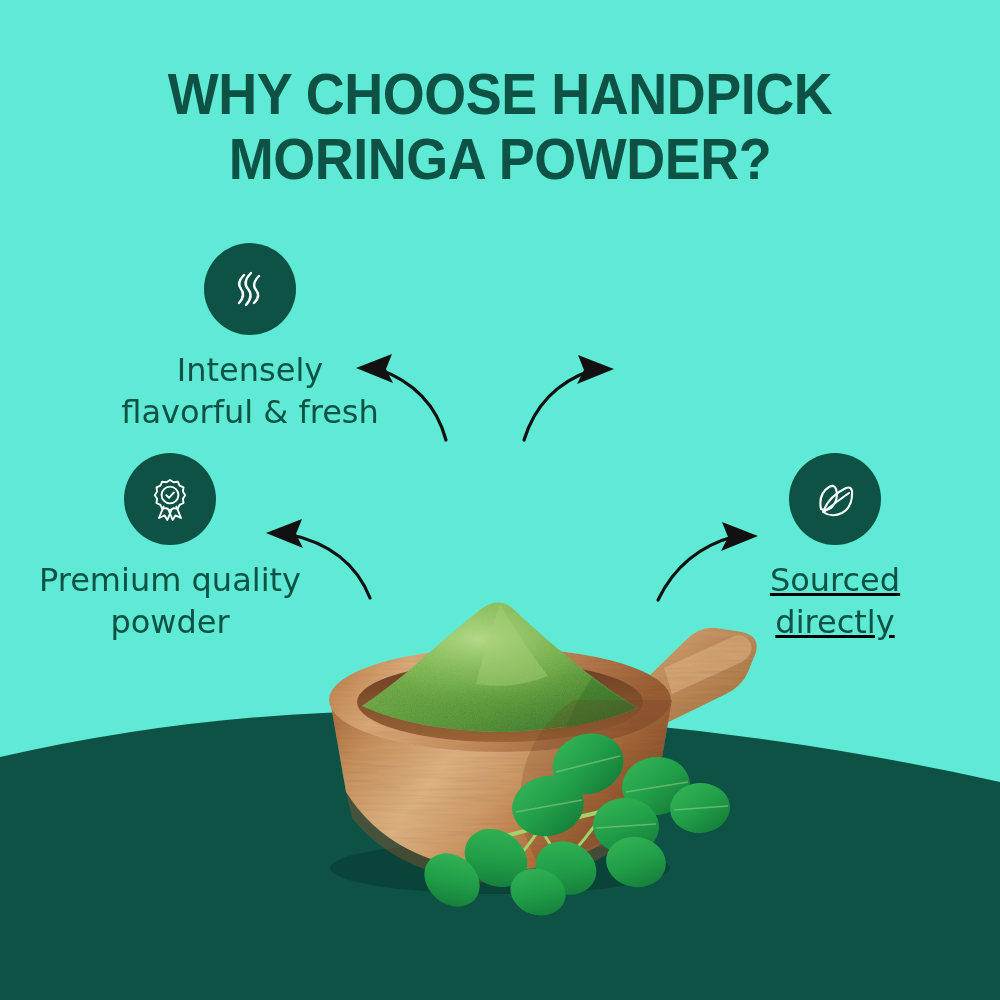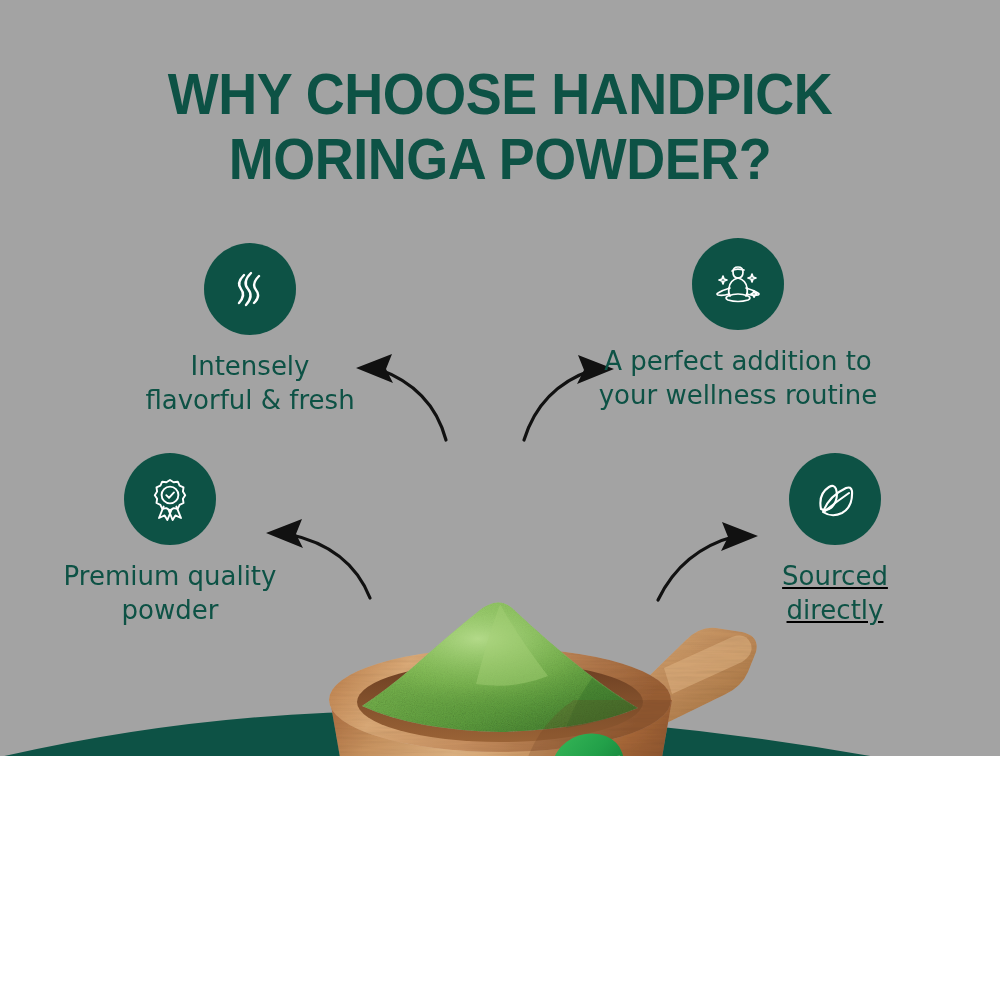--- a/index.html
+++ b/index.html
@@ -6,22 +6,22 @@
     margin: 0;
     padding: 0;
     background: #ffffff;
   }
   body {
     font-family: "DejaVu Sans", sans-serif;
   }
   #stage {
     position: relative;
     width: 1000px;
-    height: 756px;
-    background: #a3a3a3;
+    height: 1000px;
+    background: #5eead4;
     overflow: hidden;
   }
 
   
   #title {
     position: absolute;
     top: 62px;
     left: 0;
     width: 1000px;
     text-align: center;
@@ -50,21 +50,21 @@
     margin: 0 auto;
     display: flex;
     align-items: center;
     justify-content: center;
   }
   .feature .badge svg { display: block; }
   .feature .label {
     margin-top: 14px;
     color: #0d5245;
     font-family: "DejaVu Sans", sans-serif;
-    font-size: 26px;
+    font-size: 32px;
     line-height: 1.32;
     white-space: pre-line;
     font-weight: 400;
   }
 
   #feat-flavor   { left: 100px; top: 243px; }
   #feat-wellness { left: 588px; top: 238px; }
   #feat-premium  { left: 20px;  top: 453px; }
   #feat-sourced  { left: 685px; top: 453px; text-decoration: underline; }
 
@@ -239,40 +239,20 @@
           <path d="M18 10 Q10 18 15 24 Q20 30 13 38"></path>
           <path d="M25 8 Q16 17 22 24 Q28 31 20 40"></path>
           <path d="M33 11 Q25 19 30 25 Q35 31 28 38"></path>
         </svg>
       </span>
     </div>
     <div class="label">Intensely
 flavorful &amp; fresh</div>
   </div>
 
-  <div class="feature" id="feat-wellness">
-    <div class="badge">
-      <span>
-        <svg width="54" height="54" viewBox="0 0 54 54" fill="none" stroke="#ffffff" stroke-width="1.7" stroke-linecap="round" stroke-linejoin="round">
-          <path d="M22 15 Q22 10 27 10 Q32 10 32 15 Q32 21 27 21 Q22 21 22 15 Z"></path>
-          <path d="M21 14 Q24 11 33 13"></path>
-          <path d="M27 21 Q19 23 18 31 Q17 36 19 39"></path>
-          <path d="M27 21 Q35 23 36 31 Q37 36 35 39"></path>
-          <path d="M19 31 Q12 33 7 36 Q5 37 7 38 Q12 39 18 37"></path>
-          <path d="M35 31 Q42 33 47 36 Q49 37 47 38 Q42 39 36 37"></path>
-          <path d="M17 39 Q27 35 37 39 Q41 41 37 43 Q27 46 17 43 Q13 41 17 39 Z"></path>
-          <path d="M12 19 L13 22 L16 23 L13 24 L12 27 L11 24 L8 23 L11 22 Z"></path>
-          <path d="M41 17 L42 20 L45 21 L42 22 L41 25 L40 22 L37 21 L40 20 Z"></path>
-          <path d="M43 34 L44 36 L46 37 L44 38 L43 40 L42 38 L40 37 L42 36 Z"></path>
-        </svg>
-      </span>
-    </div>
-    <div class="label">A perfect addition to
-your wellness routine</div>
-  </div>
 
   <div class="feature" id="feat-premium">
     <div class="badge">
       <span>
         <svg width="50" height="50" viewBox="0 0 50 50" fill="none" stroke="#ffffff" stroke-width="1.9" stroke-linecap="round" stroke-linejoin="round">
           <path d="M25 6 l3.6 2.3 4.2-.6 1.8 3.9 3.9 1.8-.6 4.2 2.3 3.6-2.3 3.6.6 4.2-3.9 1.8-1.8 3.9-4.2-.6L25 36.4l-3.6-2.3-4.2.6-1.8-3.9-3.9-1.8.6-4.2L9.8 21.2l2.3-3.6-.6-4.2 3.9-1.8 1.8-3.9 4.2.6Z"></path>
           <circle cx="25" cy="21" r="8.4"></circle>
           <path d="M21.3 21.2 L24 23.9 L29 18.4"></path>
           <path d="M18.6 32.6 L14 44 L19.6 41.4 L22.4 46 L26.2 36.5"></path>
           <path d="M31.4 32.6 L36 44 L30.4 41.4 L27.6 46 L23.8 36.5"></path>

